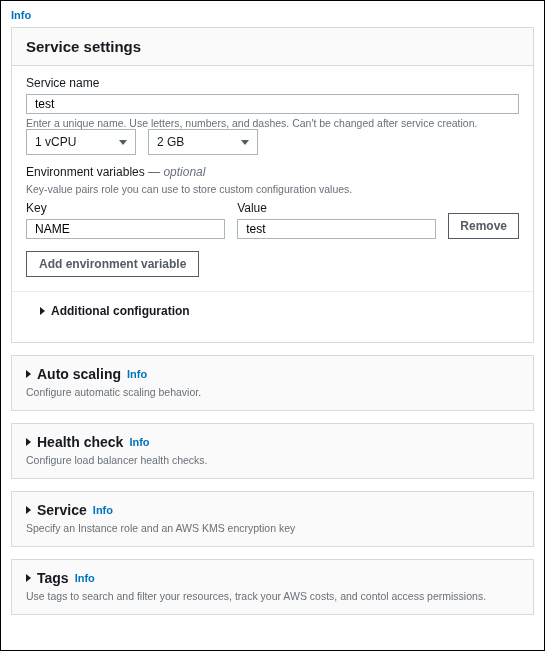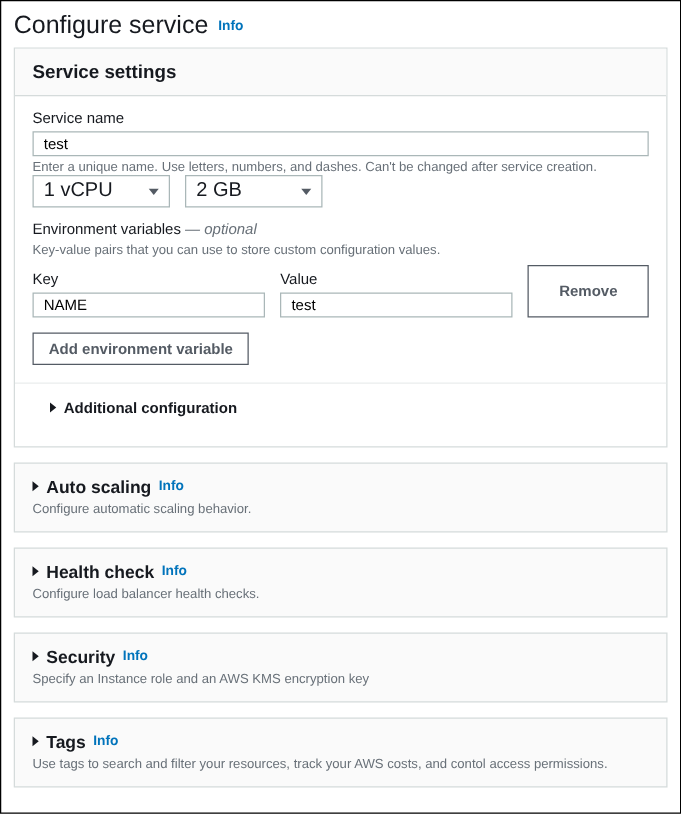--- a/index.html
+++ b/index.html
@@ -63,21 +63,21 @@
   }
   .row { display: flex; gap: 12px; align-items: flex-end; }
   .select {
     width: 110px;
     height: 26px;
     border: 1px solid #aab7b8;
     display: flex;
     align-items: center;
     justify-content: space-between;
     padding: 0 8px;
-    font-size: 16px;
+    font-size: 12px;
     background: #fff;
     cursor: pointer;
   }
   .caret {
     width: 0; height: 0;
     border-left: 4px solid transparent;
     border-right: 4px solid transparent;
     border-top: 5px solid #545b64;
   }
   .optional { color: #687078; font-style: italic; }
@@ -92,21 +92,21 @@
   .btn {
     border: 1px solid #545b64;
     background: #fff;
     padding: 5px 12px;
     font-size: 12px;
     font-weight: 700;
     color: #545b64;
     cursor: pointer;
     white-space: nowrap;
   }
-  .btn-remove { align-self: flex-end; height: 42px; padding: 0 24px; margin-bottom:0;}
+  .btn-remove { align-self: flex-end; height: 26px; padding: 0 11px; margin-bottom:0;}
   .btn-add { margin-top: 12px; }
   .divider { border-top: 1px solid #eaeded; margin: 14px -14px 0 -14px; }
   .expander {
     display: flex;
     align-items: center;
     gap: 6px;
     padding: 12px 14px 0 14px;
     font-size: 12px;
     font-weight: 700;
     cursor: pointer;
@@ -140,21 +140,20 @@
   .mt10 { margin-top: 10px; }
   .mt6  { margin-top: 6px; }
   .pb12 { padding-bottom:12px;}
 </style>
 </head>
 <body>
 
 <div class="page">
 
   <div class="page-title">
-    <span>Configure service</span>
     <span class="info-link">Info</span>
   </div>
 
   <div class="panel">
     <div class="panel-header">Service settings</div>
     <div class="panel-body">
 
       <div class="field-label">Service name</div>
       <input type="text" value="test" style="">
       <div class="field-hint">Enter a unique name. Use letters, numbers, and dashes. Can't be changed after service creation.</div>
@@ -166,21 +165,21 @@
         </div>
         <div class="select">
           <span>2 GB</span>
           <span class="caret"></span>
         </div>
       </div>
 
       <div class="field-label mt10">
         <span>Environment variables</span><span class="optional"> — optional</span>
       </div>
-      <div class="field-hint" style="margin-top:0">Key-value pairs that you can use to store custom configuration values.</div>
+      <div class="field-hint" style="margin-top:0">Key-value pairs role you can use to store custom configuration values.</div>
 
       <div class="env-row mt6">
         <div class="env-col">
           <div class="field-label">Key</div>
           <input type="text" value="NAME" style="">
         </div>
         <div class="env-col">
           <div class="field-label">Value</div>
           <input type="text" value="test" style="">
         </div>
@@ -211,21 +210,21 @@
       <span class="tri"></span>
       <span>Health check</span>
       <span class="info-link">Info</span>
     </div>
     <div class="collapsed-desc">Configure load balancer health checks.</div>
   </div>
 
   <div class="collapsed-panel">
     <div class="collapsed-head">
       <span class="tri"></span>
-      <span>Security</span>
+      <span>Service</span>
       <span class="info-link">Info</span>
     </div>
     <div class="collapsed-desc">Specify an Instance role and an AWS KMS encryption key</div>
   </div>
 
   <div class="collapsed-panel">
     <div class="collapsed-head">
       <span class="tri"></span>
       <span>Tags</span>
       <span class="info-link">Info</span>

